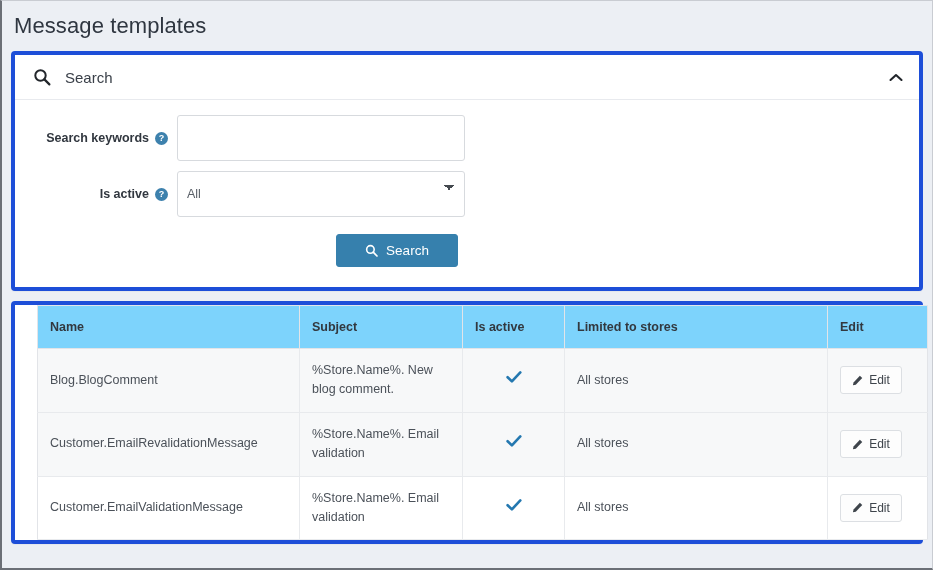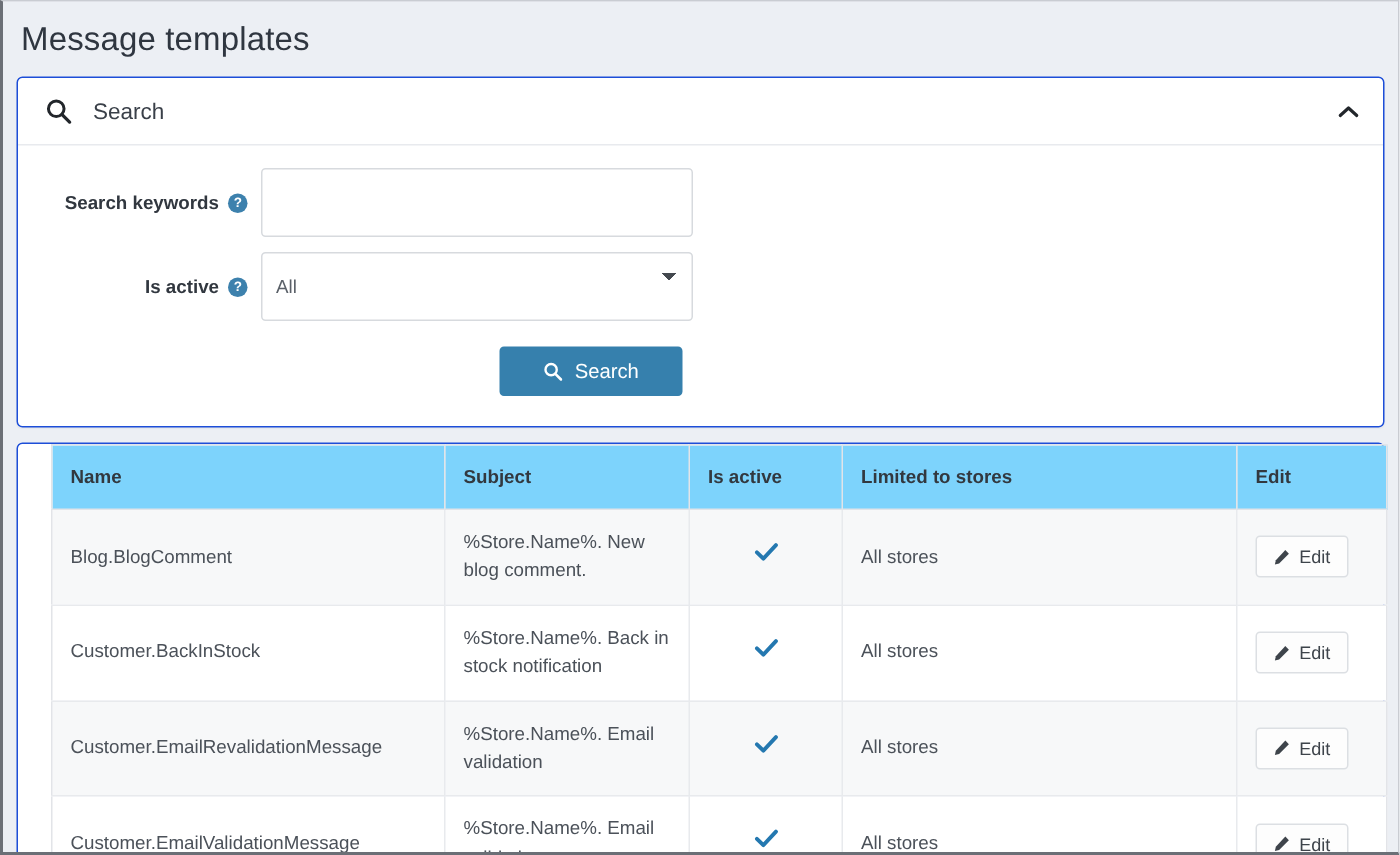--- a/index.html
+++ b/index.html
@@ -34,21 +34,21 @@
     font-size: 22px;
     font-weight: 400;
     color: #2f3640;
     letter-spacing: .1px;
     line-height: 1.1;
   }
 
   
   .card {
     background: #ffffff;
-    border: 1px solid #1d4ed8;
+    border: 4px solid #1d4ed8;
     border-radius: 4px;
     margin: 0 9px;
     box-shadow: 0 1px 1px rgba(0,0,0,.035);
   }
   .card.search-card { margin-top: 6px; }
   .card.grid-card { margin-top: 10px; }
 
   
   .panel-head {
     height: 45px;
@@ -323,45 +323,46 @@
                 <span>
                   <svg width="11" height="11" viewBox="0 0 12 12" xmlns="http://www.w3.org/2000/svg">
                     <path d="M8.6 0.8 L11.2 3.4 L4.1 10.5 L1.0 11.2 L1.7 8.1 Z" fill="#3e444b"></path>
                   </svg>
                 </span>
                 <span>Edit</span>
               </button>
             </td>
           </tr>
 
-          <tr>
-            <td class="c-name">Customer.BackInStock</td>
-            <td class="c-subj">%Store.Name%. Back in stock notification</td>
+
+          <tr class="alt">
+            <td class="c-name">Customer.EmailRevalidationMessage</td>
+            <td class="c-subj">%Store.Name%. Email validation</td>
             <td class="c-active">
               <span class="check">
                 <svg class="check" viewBox="0 0 16 14" xmlns="http://www.w3.org/2000/svg">
                   <path d="M1.6 7.2 L5.9 11.4 L14.3 2.4" fill="none" stroke="#2478b0" stroke-width="2.6" stroke-linecap="round" stroke-linejoin="round"></path>
                 </svg>
               </span>
             </td>
             <td class="c-stores">All stores</td>
             <td class="c-edit">
               <button class="btn-edit">
                 <span>
                   <svg width="11" height="11" viewBox="0 0 12 12" xmlns="http://www.w3.org/2000/svg">
                     <path d="M8.6 0.8 L11.2 3.4 L4.1 10.5 L1.0 11.2 L1.7 8.1 Z" fill="#3e444b"></path>
                   </svg>
                 </span>
                 <span>Edit</span>
               </button>
             </td>
           </tr>
 
-          <tr class="alt">
-            <td class="c-name">Customer.EmailRevalidationMessage</td>
+          <tr>
+            <td class="c-name">Customer.EmailValidationMessage</td>
             <td class="c-subj">%Store.Name%. Email validation</td>
             <td class="c-active">
               <span class="check">
                 <svg class="check" viewBox="0 0 16 14" xmlns="http://www.w3.org/2000/svg">
                   <path d="M1.6 7.2 L5.9 11.4 L14.3 2.4" fill="none" stroke="#2478b0" stroke-width="2.6" stroke-linecap="round" stroke-linejoin="round"></path>
                 </svg>
               </span>
             </td>
             <td class="c-stores">All stores</td>
             <td class="c-edit">
@@ -369,41 +370,18 @@
                 <span>
                   <svg width="11" height="11" viewBox="0 0 12 12" xmlns="http://www.w3.org/2000/svg">
                     <path d="M8.6 0.8 L11.2 3.4 L4.1 10.5 L1.0 11.2 L1.7 8.1 Z" fill="#3e444b"></path>
                   </svg>
                 </span>
                 <span>Edit</span>
               </button>
             </td>
           </tr>
 
-          <tr>
-            <td class="c-name">Customer.EmailValidationMessage</td>
-            <td class="c-subj">%Store.Name%. Email validation</td>
-            <td class="c-active">
-              <span class="check">
-                <svg class="check" viewBox="0 0 16 14" xmlns="http://www.w3.org/2000/svg">
-                  <path d="M1.6 7.2 L5.9 11.4 L14.3 2.4" fill="none" stroke="#2478b0" stroke-width="2.6" stroke-linecap="round" stroke-linejoin="round"></path>
-                </svg>
-              </span>
-            </td>
-            <td class="c-stores">All stores</td>
-            <td class="c-edit">
-              <button class="btn-edit">
-                <span>
-                  <svg width="11" height="11" viewBox="0 0 12 12" xmlns="http://www.w3.org/2000/svg">
-                    <path d="M8.6 0.8 L11.2 3.4 L4.1 10.5 L1.0 11.2 L1.7 8.1 Z" fill="#3e444b"></path>
-                  </svg>
-                </span>
-                <span>Edit</span>
-              </button>
-            </td>
-          </tr>
-
         </tbody>
       </table>
     </div>
   </div>
 
 </div>
 
 </body></html>

